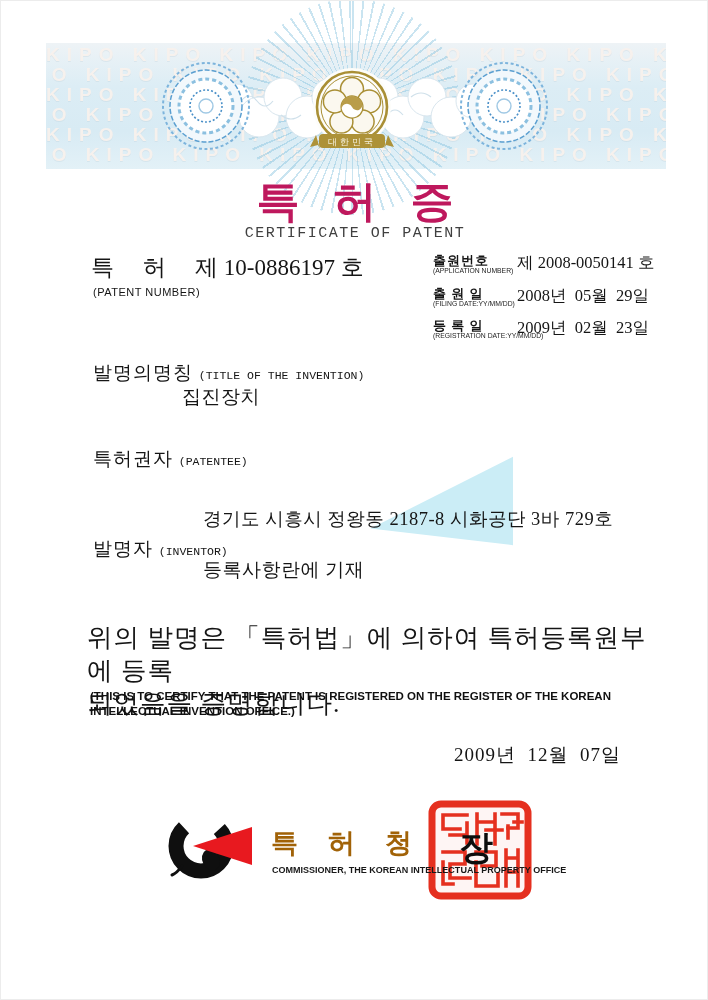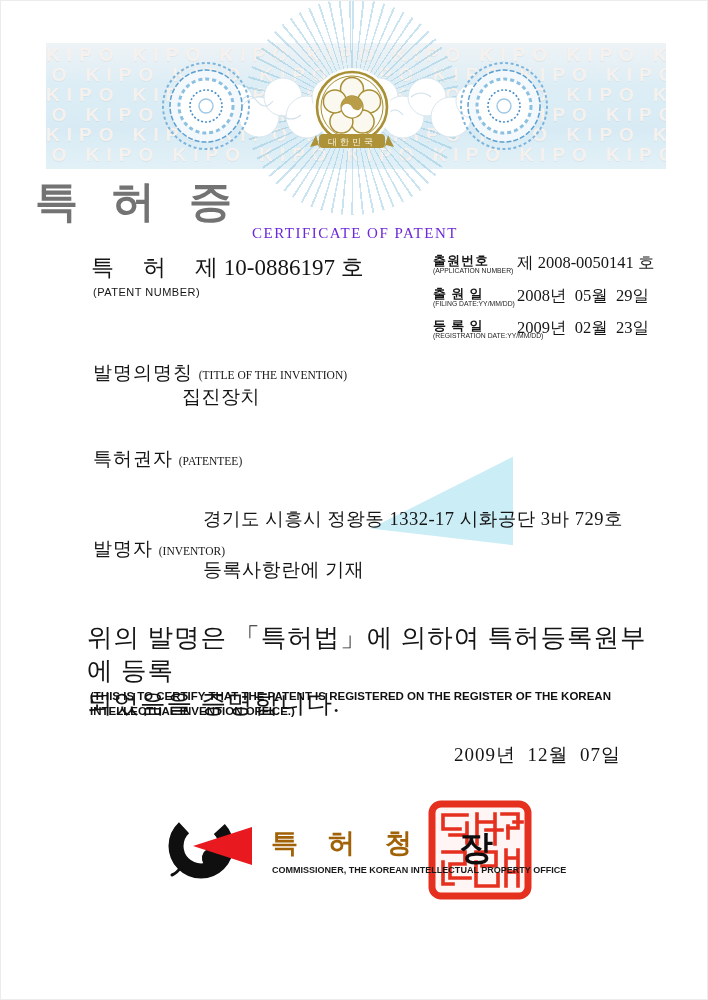--- a/index.html
+++ b/index.html
@@ -23,40 +23,40 @@
   .watermark .row{height:20px;}
   .watermark .row.offset{margin-left:-14px;}
   .rays{
     position:absolute;left:243px;top:-2px;width:216px;height:216px;border-radius:50%;
     background:repeating-conic-gradient(rgba(125,190,220,0.55) 0deg 1.1deg,rgba(255,255,255,0) 1.1deg 5.6deg);
     opacity:.75;
   }
   .ornament{position:absolute;left:140px;top:30px;width:430px;height:200px;overflow:visible;}
   
   .title-ko{
-    position:absolute;left:0;top:172px;width:708px;text-align:left;
-    font-size:43px;font-weight:bold;letter-spacing:34px;text-indent:34px;white-space:pre;color:#737373;
+    position:absolute;left:0;top:172px;width:708px;text-align:center;
+    font-size:43px;font-weight:bold;letter-spacing:34px;text-indent:34px;white-space:pre;color:#be185d;
   }
   .title-en{
     position:absolute;left:0;top:224px;width:708px;text-align:center;
-    font-family:Liberation Serif, serif;font-size:15px;letter-spacing:1.5px;color:#6d28d9;
+    font-family:Liberation Mono, monospace;font-size:15px;letter-spacing:1.5px;color:#404040;
   }
   
   .patnum{position:absolute;left:90px;top:251px;font-size:23px;white-space:pre;}
   .patnum .lbl{letter-spacing:29px;font-weight:500;}
   .patnum-en{position:absolute;left:92px;top:285px;font-family:"Liberation Sans",sans-serif;font-size:11px;letter-spacing:.5px;}
   
   .meta-row{position:absolute;left:396px;display:flex;align-items:flex-start;margin-left:36px;}
   .meta-label{width:84px;flex:0 0 84px;}
   .meta-label .ko{font-size:13px;font-weight:bold;letter-spacing:1px;line-height:13px;}
   .meta-label .en{font-family:"Liberation Sans",sans-serif;font-size:6.8px;line-height:8px;white-space:nowrap;color:#222;}
   .meta-value{font-size:16.5px;white-space:pre;line-height:17px;}
   
   .sec-label{position:absolute;font-size:19px;font-weight:500;letter-spacing:1px;}
-  .sec-label .en{font-family:Liberation Serif, serif;font-size:11.5px;font-weight:normal;letter-spacing:0;}
+  .sec-label .en{font-family:Liberation Mono, monospace;font-size:11.5px;font-weight:normal;letter-spacing:0;}
   .sec-value{position:absolute;font-size:19px;letter-spacing:.5px;z-index:1;}
   .patentee-lines{position:absolute;left:202px;top:462px;font-size:18.5px;line-height:22.5px;letter-spacing:.5px;z-index:1;white-space:pre;}
   .wedge{
     position:absolute;left:368px;top:454px;width:144px;height:92px;z-index:0;
     background:#cbedf6;clip-path:polygon(100% 2%,100% 98%,1% 80%);
   }
   
   .decl-ko{position:absolute;left:86px;top:620px;width:560px;font-size:25.5px;line-height:33px;letter-spacing:1px;font-weight:500;}
   .decl-en{position:absolute;left:89px;top:688px;width:545px;font-family:"Liberation Sans",sans-serif;font-size:11.5px;font-weight:bold;line-height:14.5px;letter-spacing:0;color:#101010;}
   .issue-date{position:absolute;left:453px;top:741px;font-size:19px;white-space:pre;letter-spacing:1px;}
@@ -186,21 +186,21 @@
     </div>
     <div class="meta-value">2009년  02월  23일</div>
   </div>
 
   <div class="sec-label" style="left:92px;top:359px;"><span>발명의명칭</span> <span class="en">(TITLE OF THE INVENTION)</span></div>
   <div class="sec-value" style="left:181px;top:383px;">집진장치</div>
 
   <div class="wedge"></div>
   <div class="sec-label" style="left:92px;top:445px;"><span>특허권자</span> <span class="en">(PATENTEE)</span></div>
   <div class="patentee-lines">
-    <div>경기도 시흥시 정왕동 1332-17 시화공단 3바 729호</div>
+    <div>경기도 시흥시 정왕동 2187-8 시화공단 3바 729호</div>
   </div>
 
   <div class="sec-label" style="left:92px;top:535px;"><span>발명자</span> <span class="en">(INVENTOR)</span></div>
   <div class="sec-value" style="left:202px;top:556px;">등록사항란에 기재</div>
 
   <div class="decl-ko">
     <div>위의 발명은 「특허법」에 의하여 특허등록원부에 등록</div>
     <div>되었음을 증명합니다.</div>
   </div>
   <div class="decl-en">

